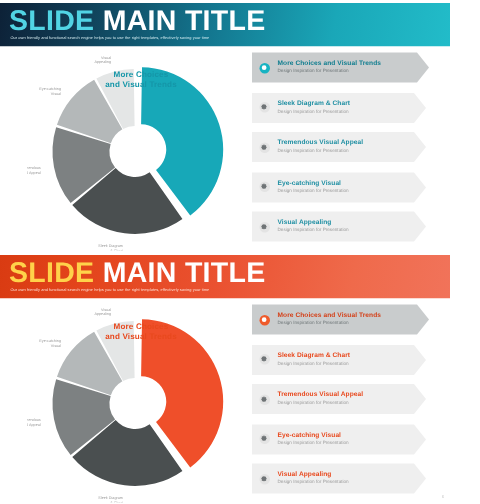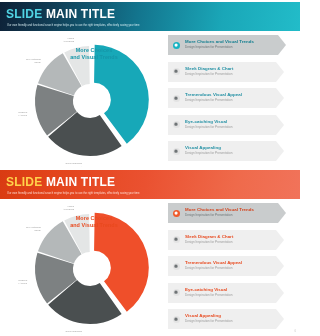--- a/index.html
+++ b/index.html
@@ -5,21 +5,21 @@
   html,body{margin:0;padding:0;background:#ffffff;}
   body{width:300px;height:336px;font-family:"Liberation Sans",sans-serif;overflow:hidden;}
 
   .slide{position:relative;width:300px;height:168px;background:#ffffff;overflow:hidden;}
 
   
   .header{position:absolute;left:0;top:2px;width:300px;height:29px;}
   .hdr-teal{background:linear-gradient(100deg,#0d2137 0%,#103a52 16%,#13758e 46%,#1aa7b8 74%,#22bcc9 100%);}
   .hdr-red{background:linear-gradient(100deg,#d93b12 0%,#e3441b 18%,#ea5130 48%,#ef6a4b 78%,#f1735a 100%);}
   .hdr-inner{position:absolute;left:6px;top:3px;right:6px;bottom:3px;}
-  .title{position:absolute;left:0;top:2px;white-space:nowrap;font-size:12px;line-height:15px;
+  .title{position:absolute;left:0;top:2px;white-space:nowrap;font-size:19px;line-height:15px;
          font-weight:700;letter-spacing:.2px;}
   .t-light{color:#51d4e4;}
   .t-light-r{color:#ffd24a;}
   .t-white{color:#ffffff;}
   .subtitle{position:absolute;left:1px;top:19px;font-size:2.6px;line-height:3.4px;color:#dff4f8;
             letter-spacing:.05px;white-space:nowrap;opacity:.95;}
   .subtitle-r{color:#ffe6de;}
 
   
   .body-area{position:absolute;left:0;top:31px;width:300px;height:137px;background:#ffffff;}

